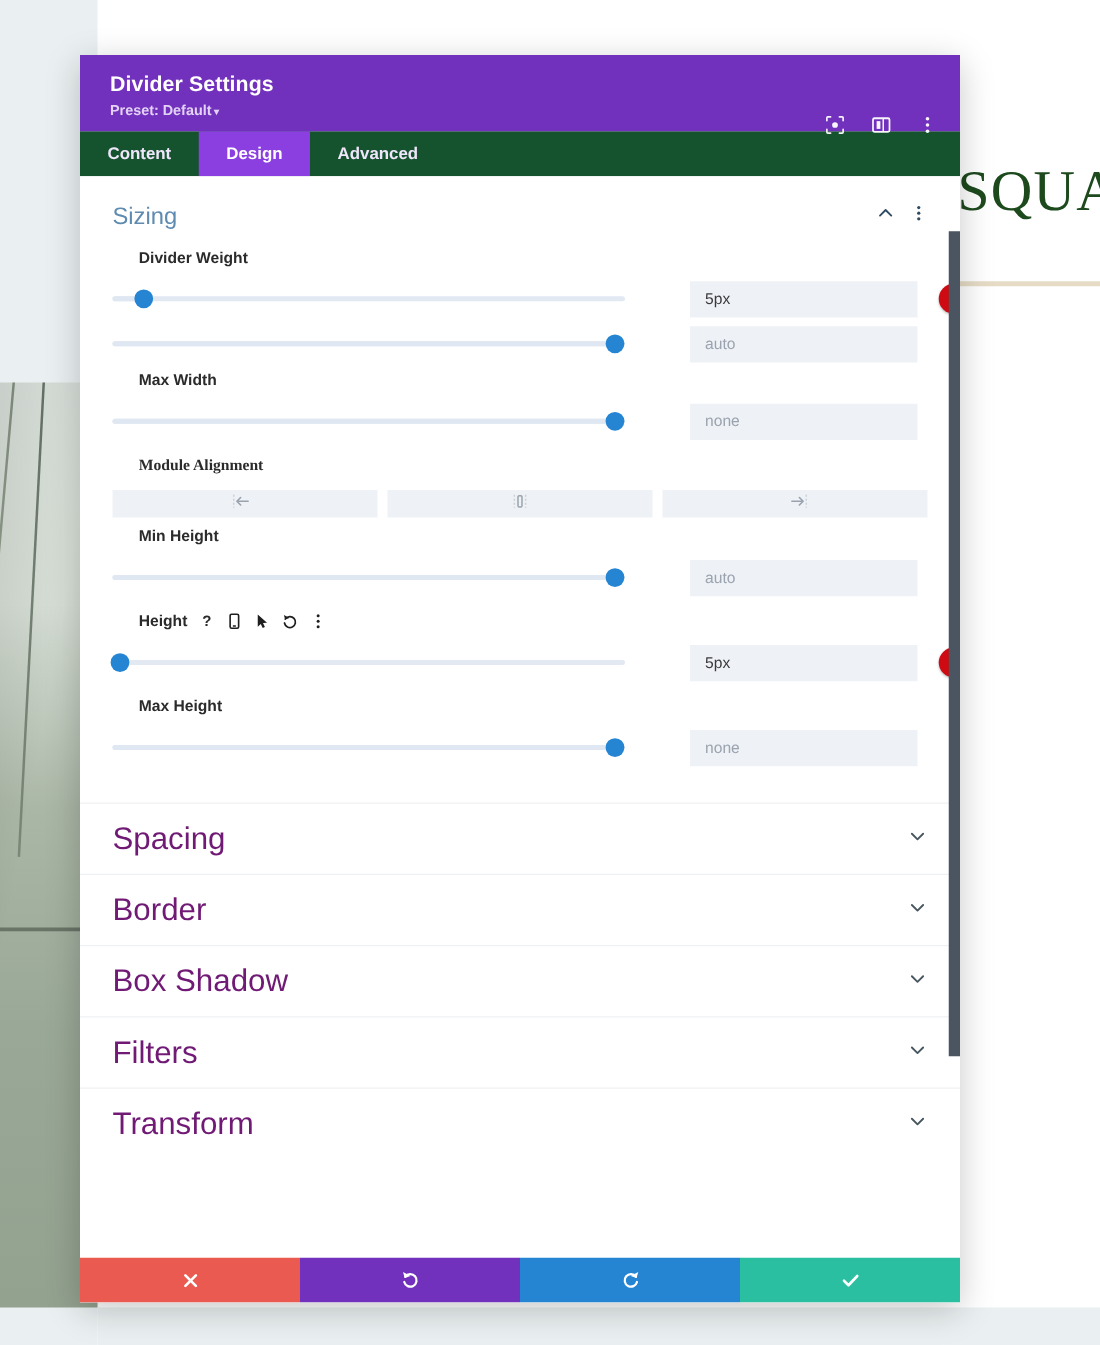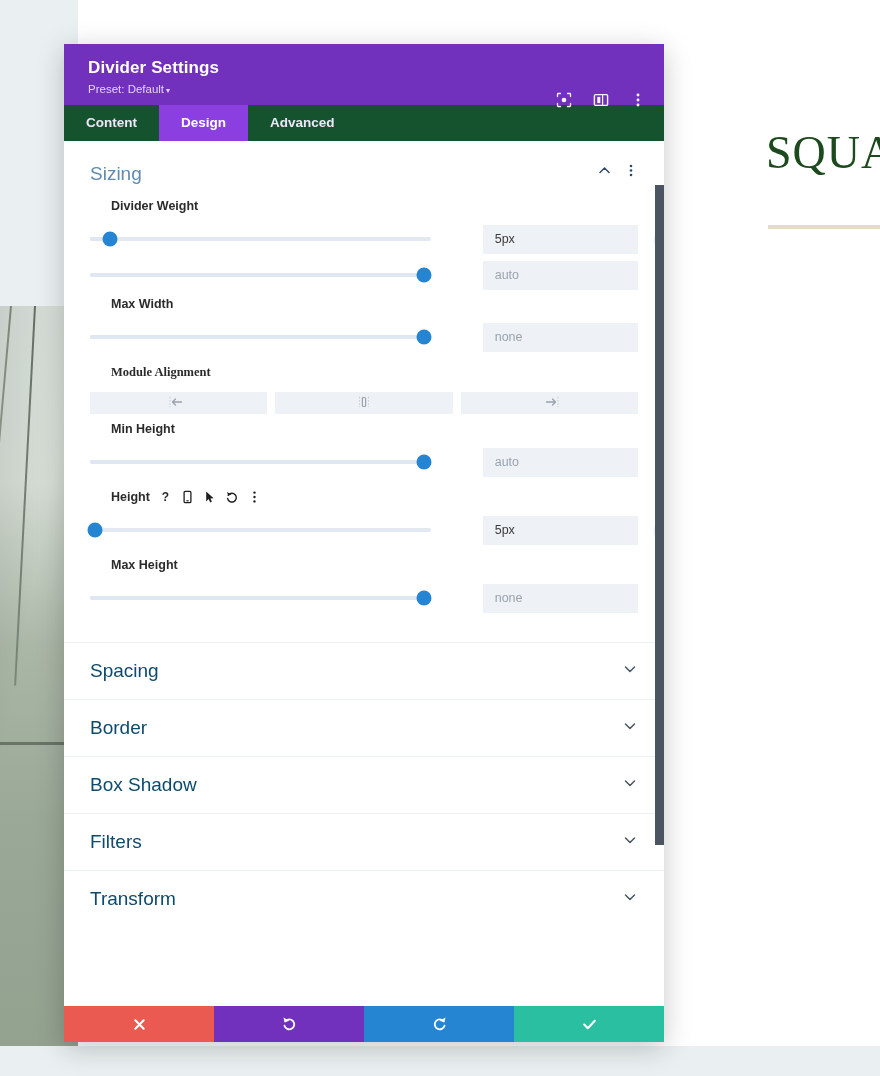--- a/index.html
+++ b/index.html
@@ -59,38 +59,38 @@
     color: #1d4a1d; white-space: nowrap;
   }
   #bg-rule {
     position:absolute; left:768px; top:225px; width:112px; height:4px;
     background:#e6dcc6;
   }
 
   
   #modal {
     position: absolute; left: 64px; top: 44px;
-    width: 600px; height: 998px;
+    width: 704px; height: 998px;
     background: #ffffff;
     box-shadow: 0 6px 26px rgba(0,0,0,.22);
     display: flex; flex-direction: column;
     overflow: hidden;
   }
 
   .modal-header {
     background: #7231bd;
     padding: 14px 20px 10px 24px;
     position: relative; flex: none;
   }
   .modal-title {
     color:#fff; font-size:17px; font-weight:bold; letter-spacing:.1px;
     margin:0 0 5px 0;
   }
   .modal-preset {
-    color:#e3d2f5; font-size:11.5px; font-weight:normal;
+    color:#e3d2f5; font-size:11.5px; font-weight:bold;
   }
   .preset-caret { font-size:8px; margin-left:2px; }
   .header-icons {
     position:absolute; right:18px; top:56px; transform:translateY(-50%);
     display:flex; align-items:center; gap:21px;
   }
   .hicon { width:16px; height:16px; display:block; cursor:pointer; opacity:.95; }
 
   .tabs {
     background:#14532d; display:flex; flex:none; height:36px;
@@ -155,21 +155,21 @@
   .align-btn {
     flex:1; height:22px; background:#eef1f6;
     display:flex; align-items:center; justify-content:center; cursor:pointer;
   }
 
   .collapsed-row {
     display:flex; align-items:center; justify-content:space-between;
     padding: 0 26px; height:56px;
     border-top:1px solid #eef1f3; cursor:pointer;
   }
-  .collapsed-title { color:#0c4a6e; font-size:19px; }
+  .collapsed-title { color:#701a75; font-size:25px; }
   .chev-down { color:#4b5a66; }
 
   .scrollbar-track {
     position:absolute; right:0; top:0; width:11px; height:100%;
   }
   .scrollbar-thumb {
     position:absolute; right:0; top:44px; width:9px; height:660px;
     background:#4a5561; cursor:pointer;
   }
 

